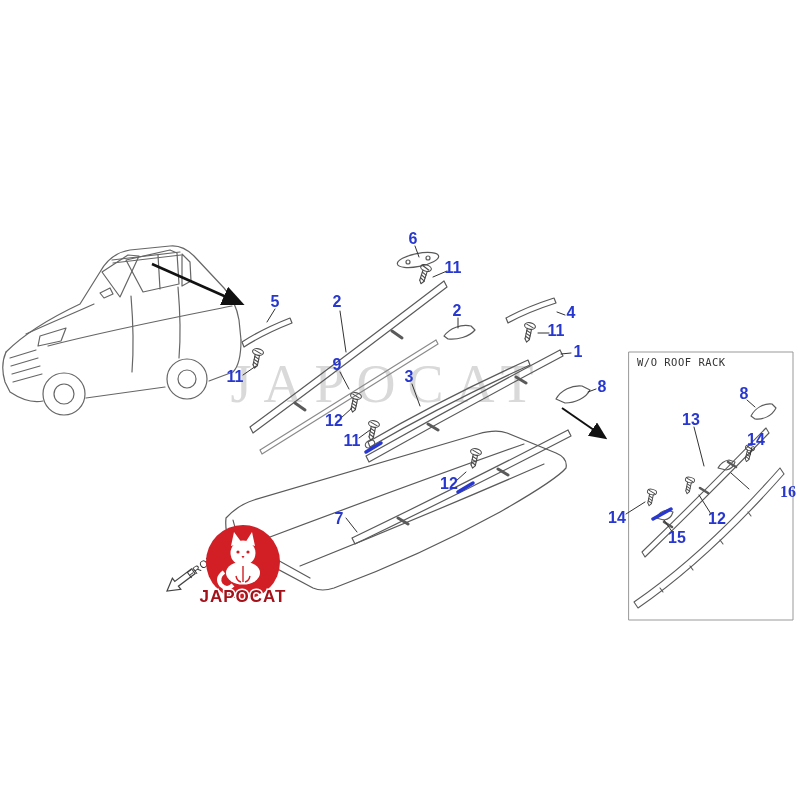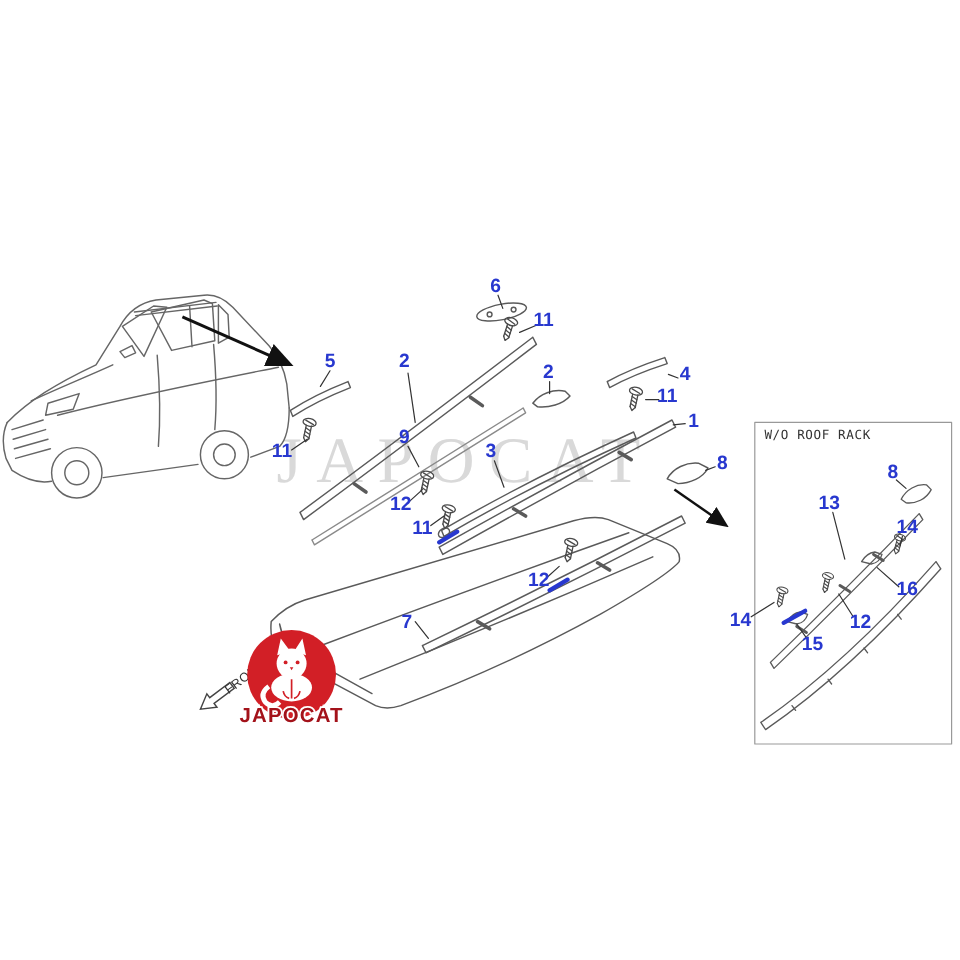--- a/index.html
+++ b/index.html
@@ -189,18 +189,18 @@
       <div class="plabel" style="left: 409px; top: 377px;">3</div>
       <div class="plabel" style="left: 602px; top: 387px;">8</div>
       <div class="plabel" style="left: 235px; top: 377px;">11</div>
       <div class="plabel" style="left: 334px; top: 421px;">12</div>
       <div class="plabel" style="left: 352px; top: 441px;">11</div>
       <div class="plabel" style="left: 449px; top: 484px;">12</div>
       <div class="plabel" style="left: 339px; top: 519px;">7</div>
       <div class="plabel" style="left: 744px; top: 394px;">8</div>
       <div class="plabel" style="left: 691px; top: 420px;">13</div>
       <div class="plabel" style="left: 756px; top: 440px;">14</div>
-      <div class="plabel" style="left: 756px; top: 492px;">16</div>
+      <div class="plabel" style="left: 788px; top: 492px; font-family: Liberation Serif, serif;">16</div>
       <div class="plabel" style="left: 617px; top: 518px;">14</div>
       <div class="plabel" style="left: 717px; top: 519px;">12</div>
       <div class="plabel" style="left: 677px; top: 538px;">15</div>
     </div>
 </div>
 
 </body></html>

